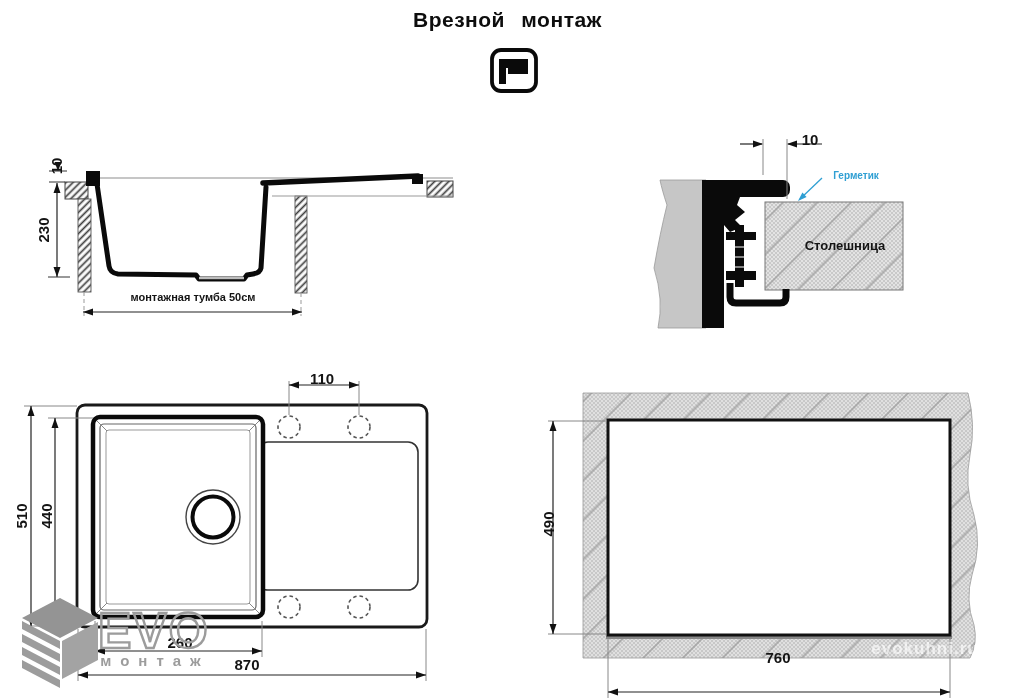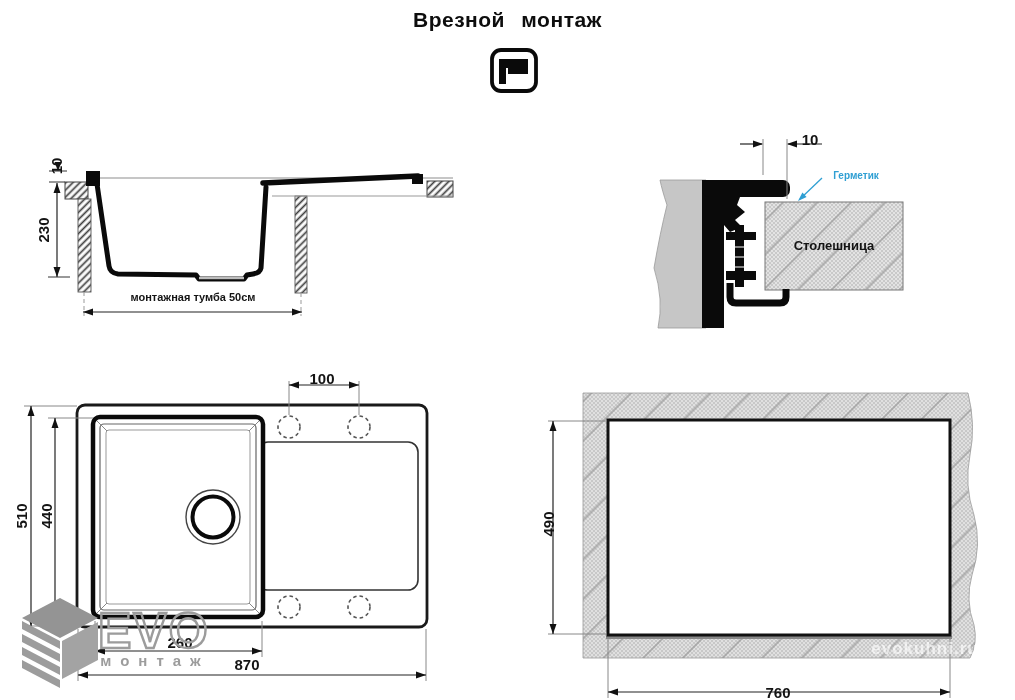--- a/index.html
+++ b/index.html
@@ -6,21 +6,21 @@
   .canvas{position:relative;width:1015px;height:700px;background:#fff;overflow:hidden;
           font-family:"Liberation Sans",sans-serif;}
   .title{position:absolute;top:8px;left:0;width:100%;text-align:center;
          font-size:21px;font-weight:700;color:#0d0d0d;word-spacing:10px;letter-spacing:.5px;}
   .abs{position:absolute;}
   .lbl{position:absolute;font-weight:700;color:#141414;font-size:15px;white-space:nowrap;
        transform:translate(-50%,-50%);line-height:1;}
   .lbl.rot{transform:translate(-50%,-50%) rotate(-90deg);}
   .lbl.small{font-size:11px;}
   .lbl.blue{font-size:10px;}
-  .lbl.ct{font-size:13px;}
+  .lbl.ct{font-size:13px;margin-left:11px;}
   .logo-sub{position:absolute;transform:translate(-50%,-50%);color:#9c9c9c;font-weight:700;
             font-size:15px;letter-spacing:9px;white-space:nowrap;}
   .watermark{position:absolute;transform:translate(-50%,-50%);color:rgba(255,255,255,0.66);
              font-weight:700;font-size:17px;letter-spacing:1px;white-space:nowrap;margin-left:10px;}
   svg{display:block;}
 </style>
 </head>
 <body>
 
 <div class="canvas">
@@ -166,21 +166,21 @@
     <line x1="85" y1="286" x2="252" y2="286" stroke="#222" stroke-width="1.2"></line>
     <polygon points="85,286 95,282.6 95,289.4" fill="#111"></polygon>
     <polygon points="252,286 242,282.6 242,289.4" fill="#111"></polygon>
 
     <line x1="68" y1="264" x2="68" y2="316" stroke="#888" stroke-width="1"></line>
     <line x1="416" y1="264" x2="416" y2="316" stroke="#888" stroke-width="1"></line>
     <line x1="68" y1="310" x2="416" y2="310" stroke="#222" stroke-width="1.2"></line>
     <polygon points="68,310 78,306.6 78,313.4" fill="#111"></polygon>
     <polygon points="416,310 406,306.6 406,313.4" fill="#111"></polygon>
   </svg>
-  <div class="lbl" style="left:322px;top:378px">100</div>
+  <div class="lbl" style="left:322px;top:378px">110</div>
   <div class="lbl rot" style="left:21px;top:516px">510</div>
   <div class="lbl rot" style="left:46px;top:516px">440</div>
   <div class="lbl" style="left:180px;top:642px">260</div>
   <div class="lbl" style="left:247px;top:664px">870</div>
 
   <svg class="abs" style="left:540px;top:385px" width="460" height="315" viewBox="0 0 460 315">
     <defs>
       <pattern id="x2" width="4" height="4" patternUnits="userSpaceOnUse">
         <rect width="4" height="4" fill="#e0e0e0"></rect>
         <path d="M0 0L4 4M4 0L0 4" stroke="#bdbdbd" stroke-width="0.7"></path>
@@ -202,21 +202,21 @@
     <polygon points="13,36 9.5,46 16.5,46" fill="#111"></polygon>
     <polygon points="13,249 9.5,239 16.5,239" fill="#111"></polygon>
 
     <line x1="68" y1="253" x2="68" y2="313" stroke="#888" stroke-width="1"></line>
     <line x1="410" y1="253" x2="410" y2="313" stroke="#888" stroke-width="1"></line>
     <line x1="68" y1="307" x2="410" y2="307" stroke="#222" stroke-width="1.2"></line>
     <polygon points="68,307 78,303.6 78,310.4" fill="#111"></polygon>
     <polygon points="410,307 400,303.6 400,310.4" fill="#111"></polygon>
   </svg>
   <div class="lbl rot" style="left:548px;top:524px">490</div>
-  <div class="lbl" style="left:778px;top:692px">760</div>
+  <div class="lbl" style="left:778px;top:657px">760</div>
   <div class="watermark" style="left:915px;top:649px">evokuhni.ru</div>
 
   <svg class="abs" style="left:15px;top:590px" width="95" height="100" viewBox="0 0 95 100">
     <polygon points="45,8 83,28 45,48 7,28" fill="#949494"></polygon>
     <polygon points="47,51 83,32 83,70 47,89" fill="#a3a3a3"></polygon>
     <polygon points="7,31 45,51 45,59 7,39" fill="#9c9c9c"></polygon>
     <polygon points="7,44 45,64 45,72 7,52" fill="#9c9c9c"></polygon>
     <polygon points="7,57 45,77 45,85 7,65" fill="#9c9c9c"></polygon>
     <polygon points="7,70 45,90 45,98 7,78" fill="#9c9c9c"></polygon>
   </svg>

